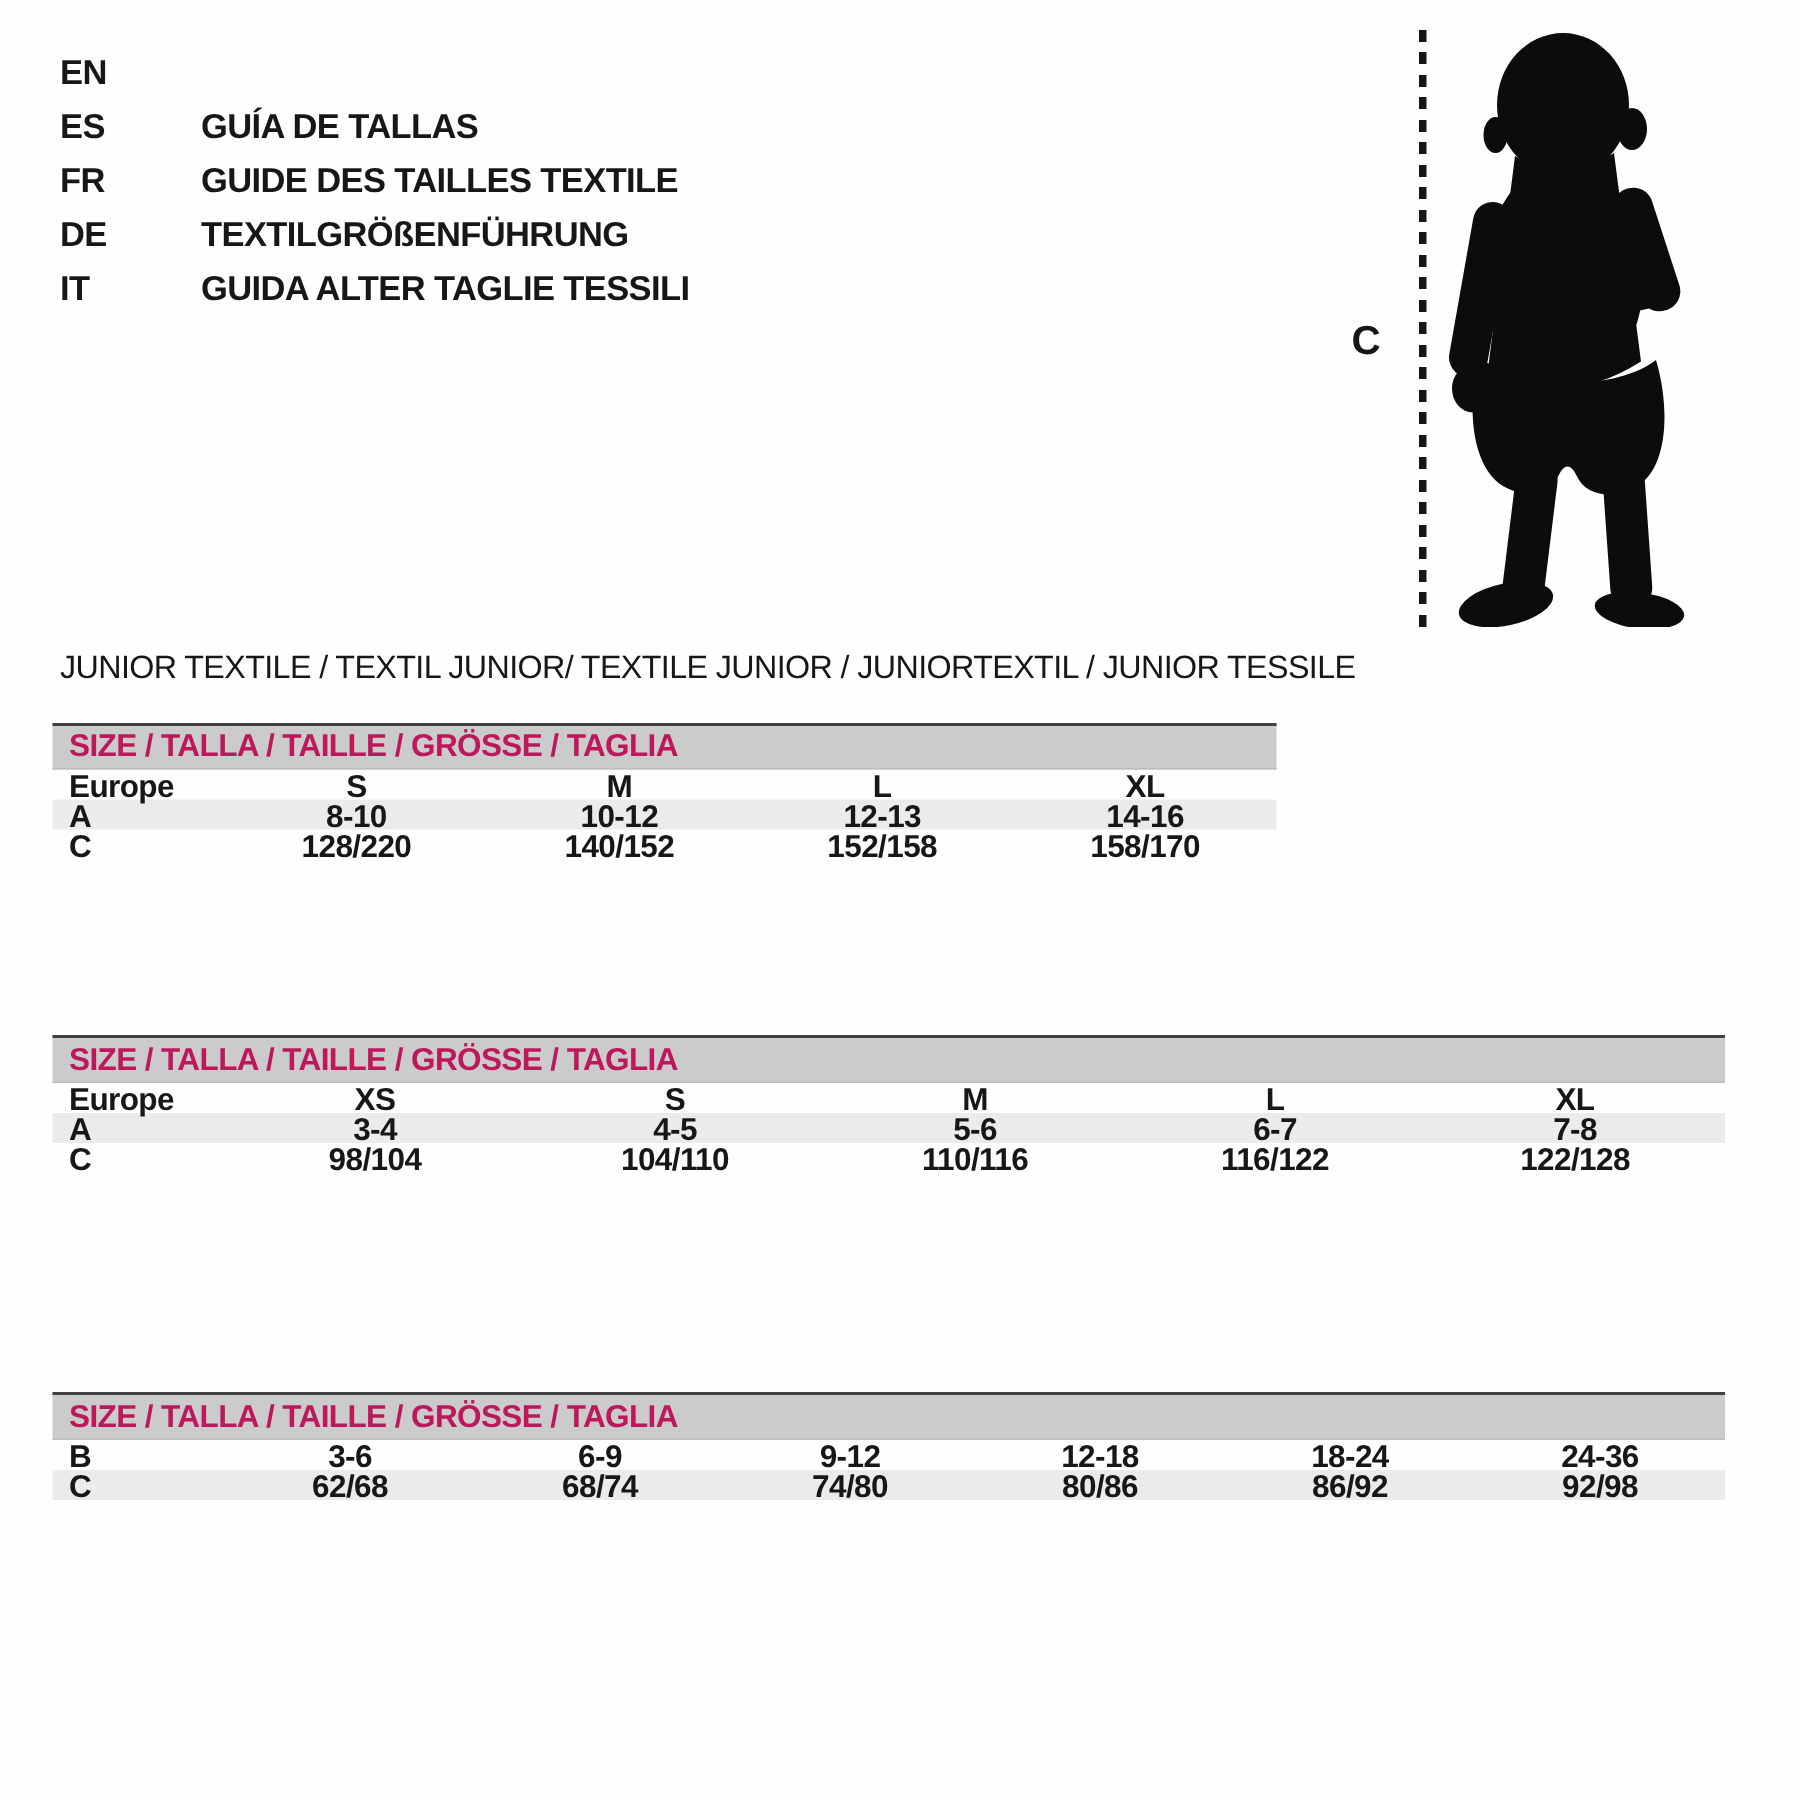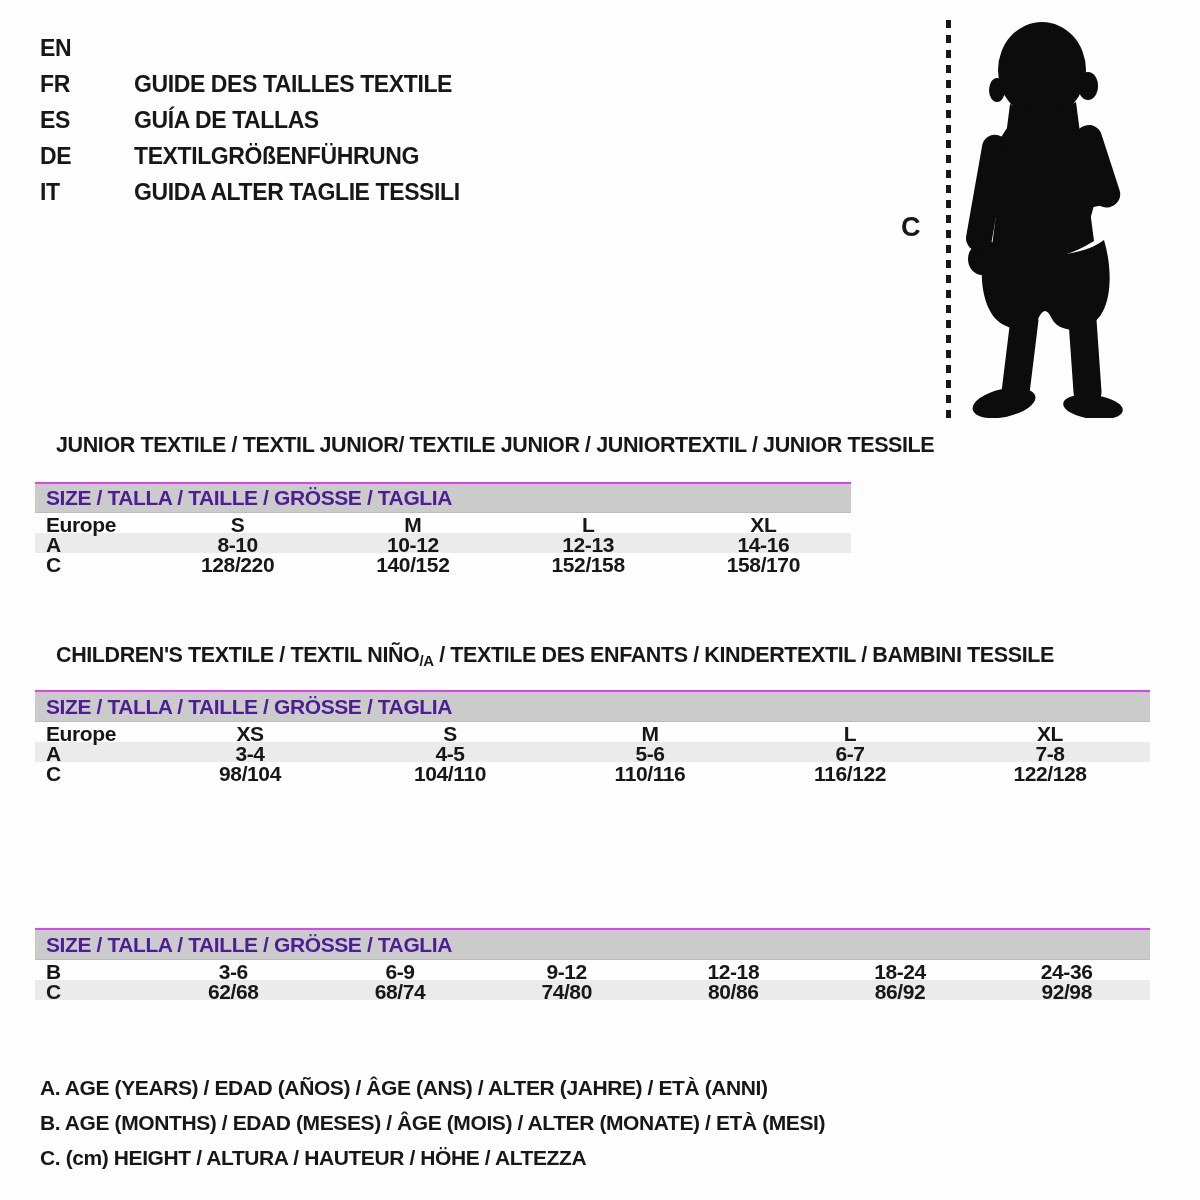--- a/index.html
+++ b/index.html
@@ -19,31 +19,31 @@
 
   
   .dashed-line{position:absolute;left:946px;top:20px;width:5px;height:398px;
     background:repeating-linear-gradient(to bottom,#161616 0 8px,transparent 8px 15px);}
   .figure-label{position:absolute;left:901px;top:212px;
     font-size:27px;font-weight:bold;}
   .baby-svg{position:absolute;left:962px;top:16px;}
 
   
   .section-title{position:absolute;left:40px;
-    font-size:21.5px;font-weight:bold;letter-spacing:-0.4px;white-space:nowrap;margin-left:16px;}
+    font-size:21.5px;font-weight:normal;letter-spacing:-0.4px;white-space:nowrap;}
   .st-1{top:433px;}
   .st-2{top:643px;}
   .st-3{top:848px;line-height:34px;}
   .nino-sub{font-size:15px;vertical-align:-4px;}
 
   
   .size-bar{position:absolute;left:35px;background:#cbcbcb;
-    border-top:2px solid #d946ef;border-bottom:1px solid #bdbdbd;
+    border-top:2px solid #404040;border-bottom:1px solid #bdbdbd;
     box-sizing:border-box;display:flex;align-items:center;padding-left:11px;
-    font-size:21px;font-weight:bold;color:#4c1d95;letter-spacing:-0.4px;}
+    font-size:21px;font-weight:bold;color:#be185d;letter-spacing:-0.4px;}
   .bar-1{top:482px;width:816px;height:31px;}
   .bar-2{top:690px;width:1115px;height:32px;}
   .bar-3{top:928px;width:1115px;height:32px;}
 
   
   .tbl{position:absolute;left:35px;}
   .tbl-1{top:513px;width:816px;}
   .tbl-2{top:722px;width:1115px;}
   .tbl-3{top:960px;width:1115px;}
   .row{display:grid;height:20px;align-items:center;
@@ -62,26 +62,26 @@
 </head>
 <body>
 
 <div class="page">
 
   <div class="lang-block">
     <div class="lang-row">
       <span class="lang-code">EN</span>
     </div>
     <div class="lang-row">
+      <span class="lang-code">ES</span>
+      <span class="lang-title">GUÍA DE TALLAS</span>
+    </div>
+    <div class="lang-row">
       <span class="lang-code">FR</span>
       <span class="lang-title">GUIDE DES TAILLES TEXTILE</span>
-    </div>
-    <div class="lang-row">
-      <span class="lang-code">ES</span>
-      <span class="lang-title">GUÍA DE TALLAS</span>
     </div>
     <div class="lang-row">
       <span class="lang-code">DE</span>
       <span class="lang-title">TEXTILGRÖßENFÜHRUNG</span>
     </div>
     <div class="lang-row">
       <span class="lang-code">IT</span>
       <span class="lang-title">GUIDA ALTER TAGLIE TESSILI</span>
     </div>
   </div>
@@ -126,23 +126,20 @@
     </div>
     <div class="row cols-4">
       <span class="lbl">C</span>
       <span class="val">128/220</span>
       <span class="val">140/152</span>
       <span class="val">152/158</span>
       <span class="val">158/170</span>
     </div>
   </div>
 
-  <div class="section-title st-2">
-    <span>CHILDREN'S TEXTILE / TEXTIL NIÑO</span><span class="nino-sub">/A</span><span> / TEXTILE DES ENFANTS / KINDERTEXTIL / BAMBINI TESSILE</span>
-  </div>
   <div class="size-bar bar-2">SIZE / TALLA / TAILLE / GRÖSSE / TAGLIA</div>
   <div class="tbl tbl-2">
     <div class="row cols-5">
       <span class="lbl">Europe</span>
       <span class="val">XS</span>
       <span class="val">S</span>
       <span class="val">M</span>
       <span class="val">L</span>
       <span class="val">XL</span>
     </div>
@@ -179,19 +176,14 @@
       <span class="lbl">C</span>
       <span class="val">62/68</span>
       <span class="val">68/74</span>
       <span class="val">74/80</span>
       <span class="val">80/86</span>
       <span class="val">86/92</span>
       <span class="val">92/98</span>
     </div>
   </div>
 
-  <div class="footnotes">
-    <div>A. AGE (YEARS) / EDAD (AÑOS) / ÂGE (ANS) / ALTER (JAHRE) / ETÀ (ANNI)</div>
-    <div>B. AGE (MONTHS) / EDAD (MESES) / ÂGE (MOIS) / ALTER (MONATE) / ETÀ (MESI)</div>
-    <div>C. (cm) HEIGHT / ALTURA / HAUTEUR / HÖHE / ALTEZZA</div>
-  </div>
 
 </div>
 
 </body></html>

